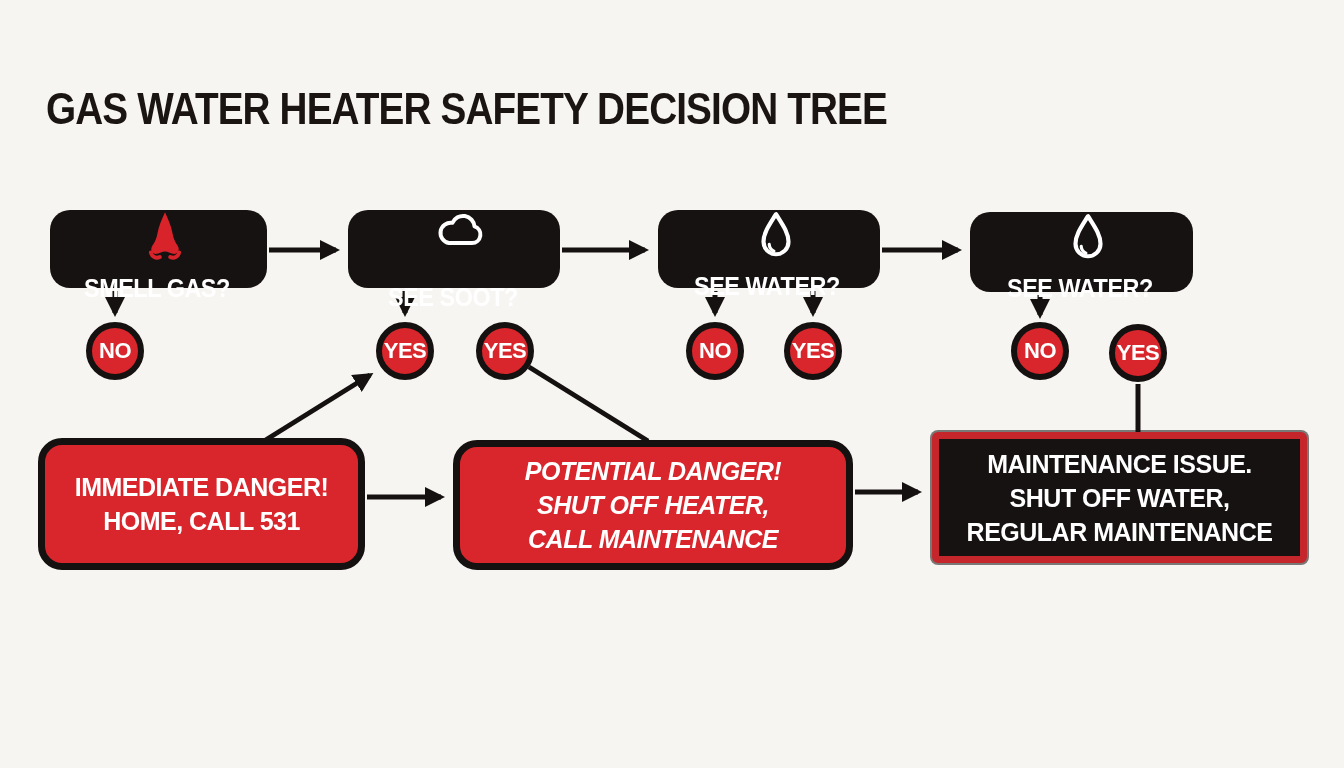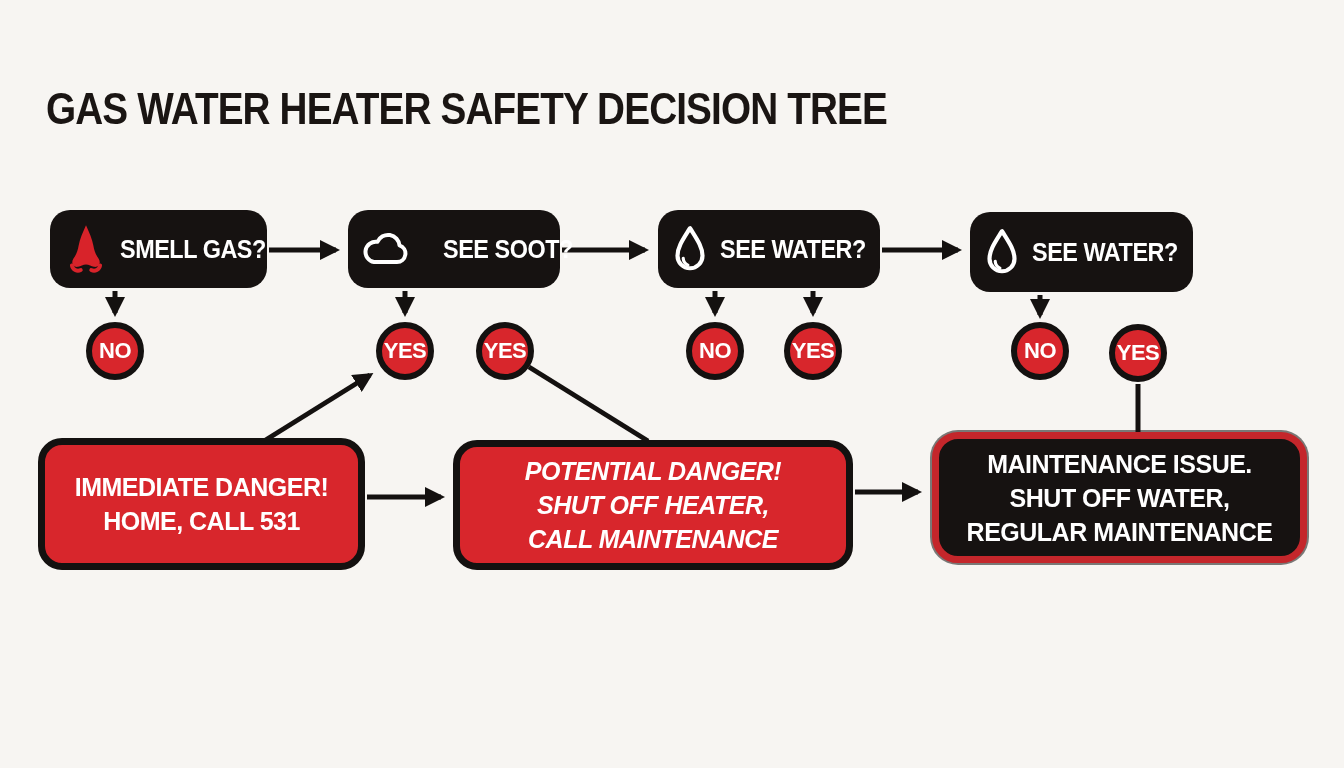--- a/index.html
+++ b/index.html
@@ -27,20 +27,21 @@
   }
 
   
   .decision-node{
     position:absolute;height:78px;top:210px;
     background:var(--box-black);
     border-radius:20px;
     display:flex;align-items:center;
     padding-left:13px;gap:11px;
     color:var(--text-white);
+    flex-direction:column;
   }
   .decision-node .label{
     font-size:26px;font-weight:700;letter-spacing:-0.5px;white-space:nowrap;
     transform:scaleX(0.9);transform-origin:left center;
   }
   .decision-node .icon{display:flex;align-items:center;justify-content:center;flex:0 0 auto;}
 
   #node-1{left:50px;width:217px;}
   #node-2{left:348px;width:212px;gap:32px;}
   #node-3{left:658px;width:222px;}
@@ -71,21 +72,21 @@
   }
   .outcome-node span{white-space:nowrap;}
   .outcome-red{
     background:var(--accent-red);
     border:7px solid var(--line-black);
     border-radius:24px;
   }
   .outcome-black{
     background:var(--box-black);
     border:7px solid #c4262b;
-    border-radius:26px;
+    border-radius:6px;
     box-shadow:0 0 0 2px rgba(20,17,16,.55);
   }
   #outcome-1{left:38px;top:438px;width:327px;height:132px;}
   #outcome-2{left:453px;top:440px;width:400px;height:130px;font-style:italic;}
   #outcome-3{left:932px;top:432px;width:375px;height:131px;}
 
   .connectors{position:absolute;inset:0;pointer-events:none;}
 </style>
 </head>
 <body>

